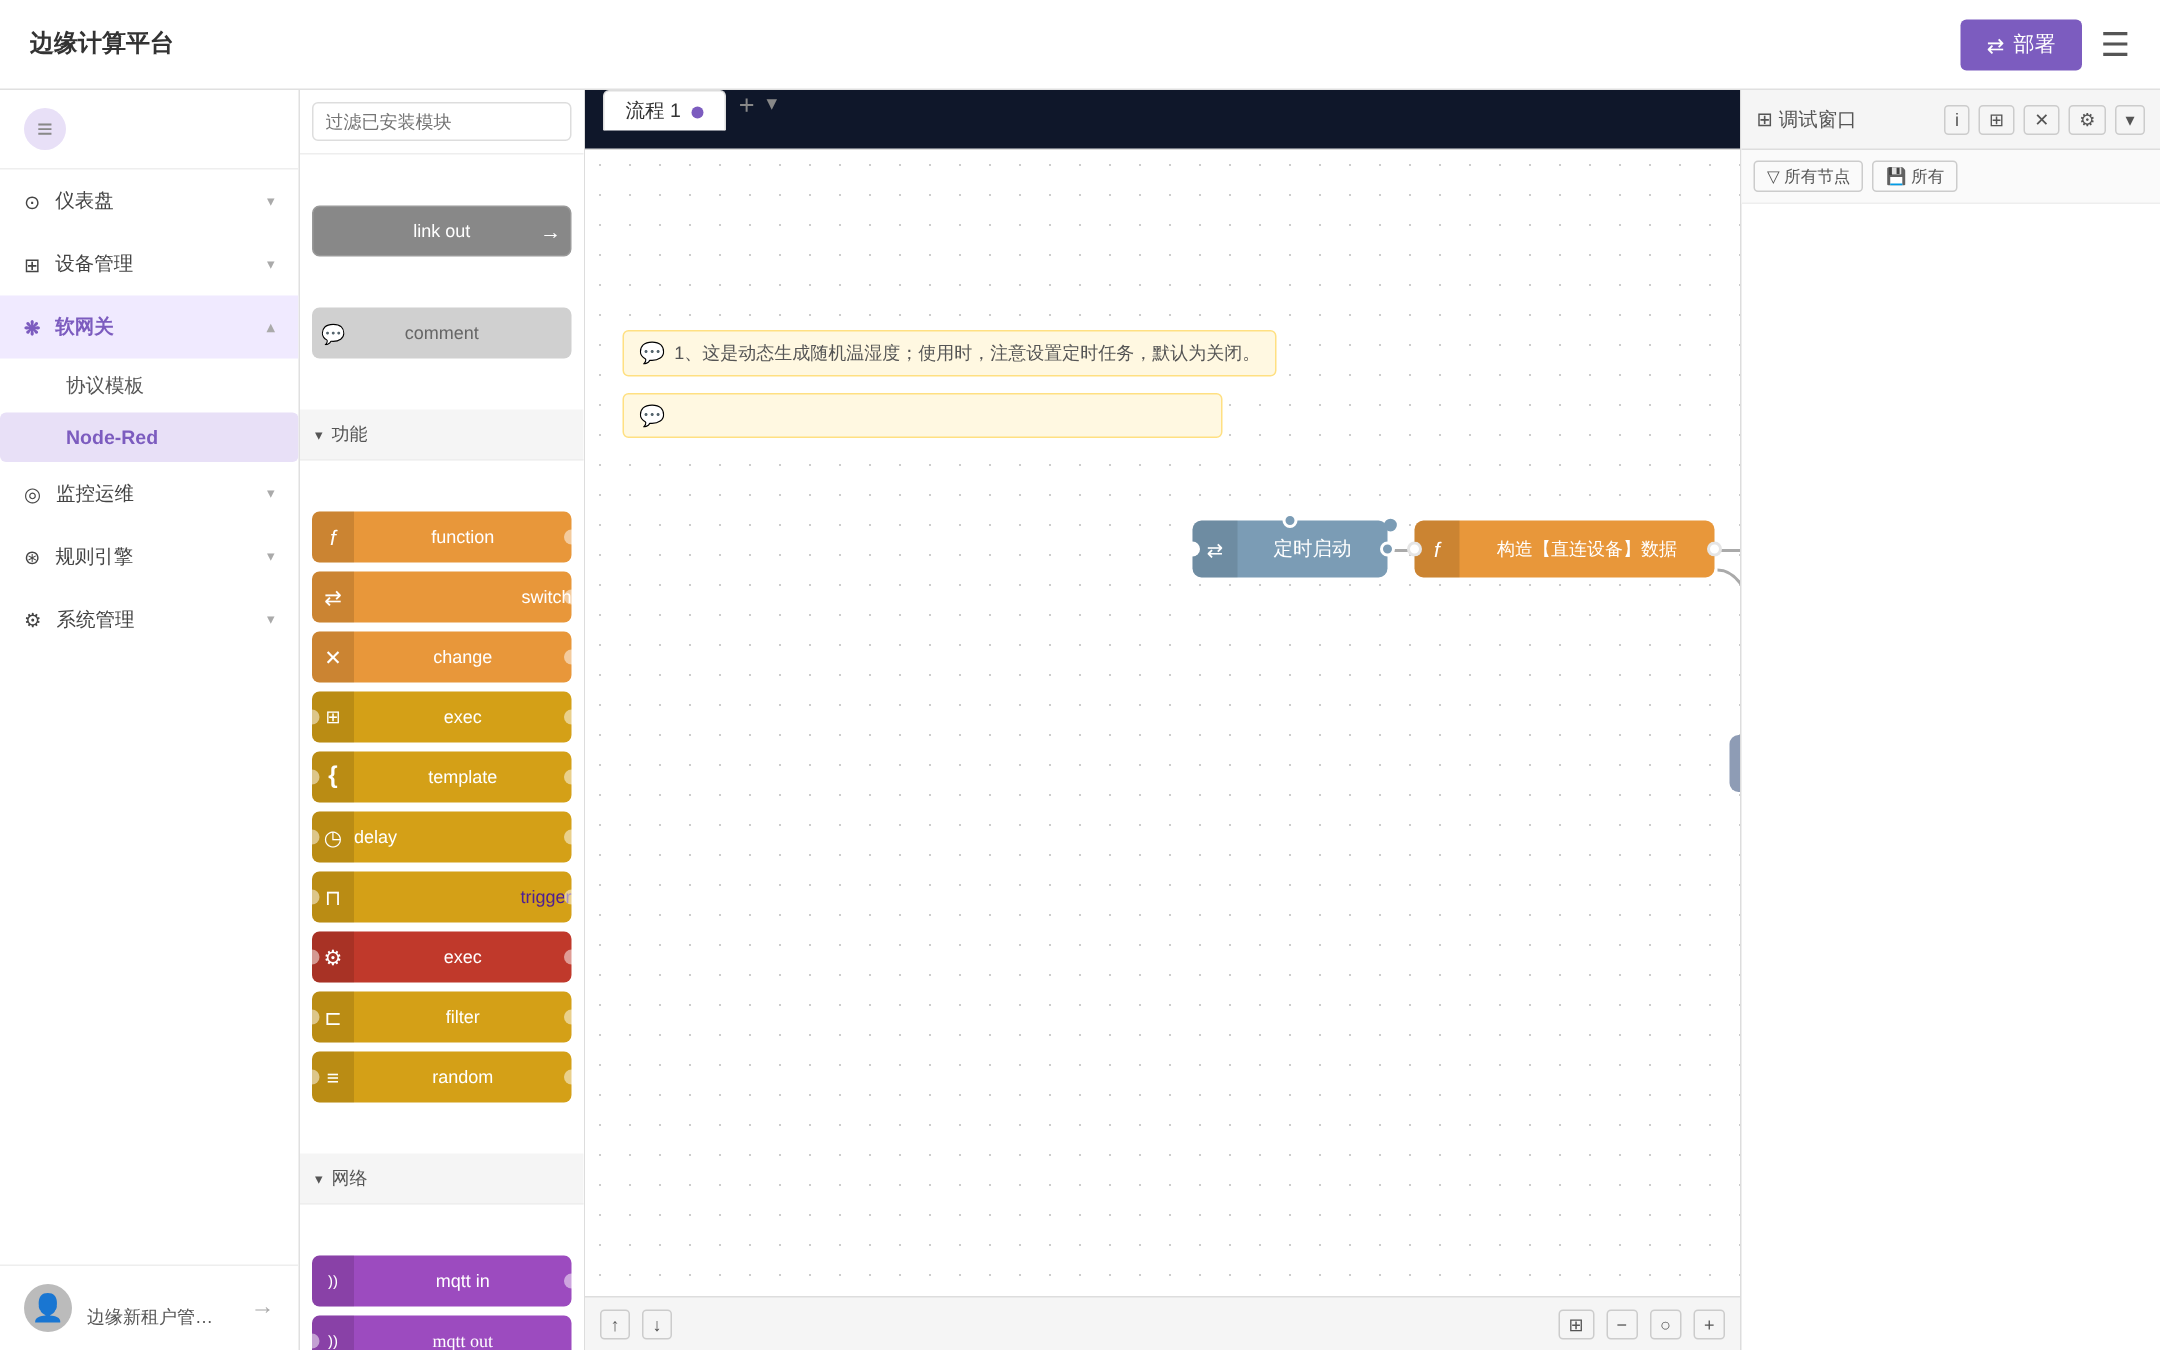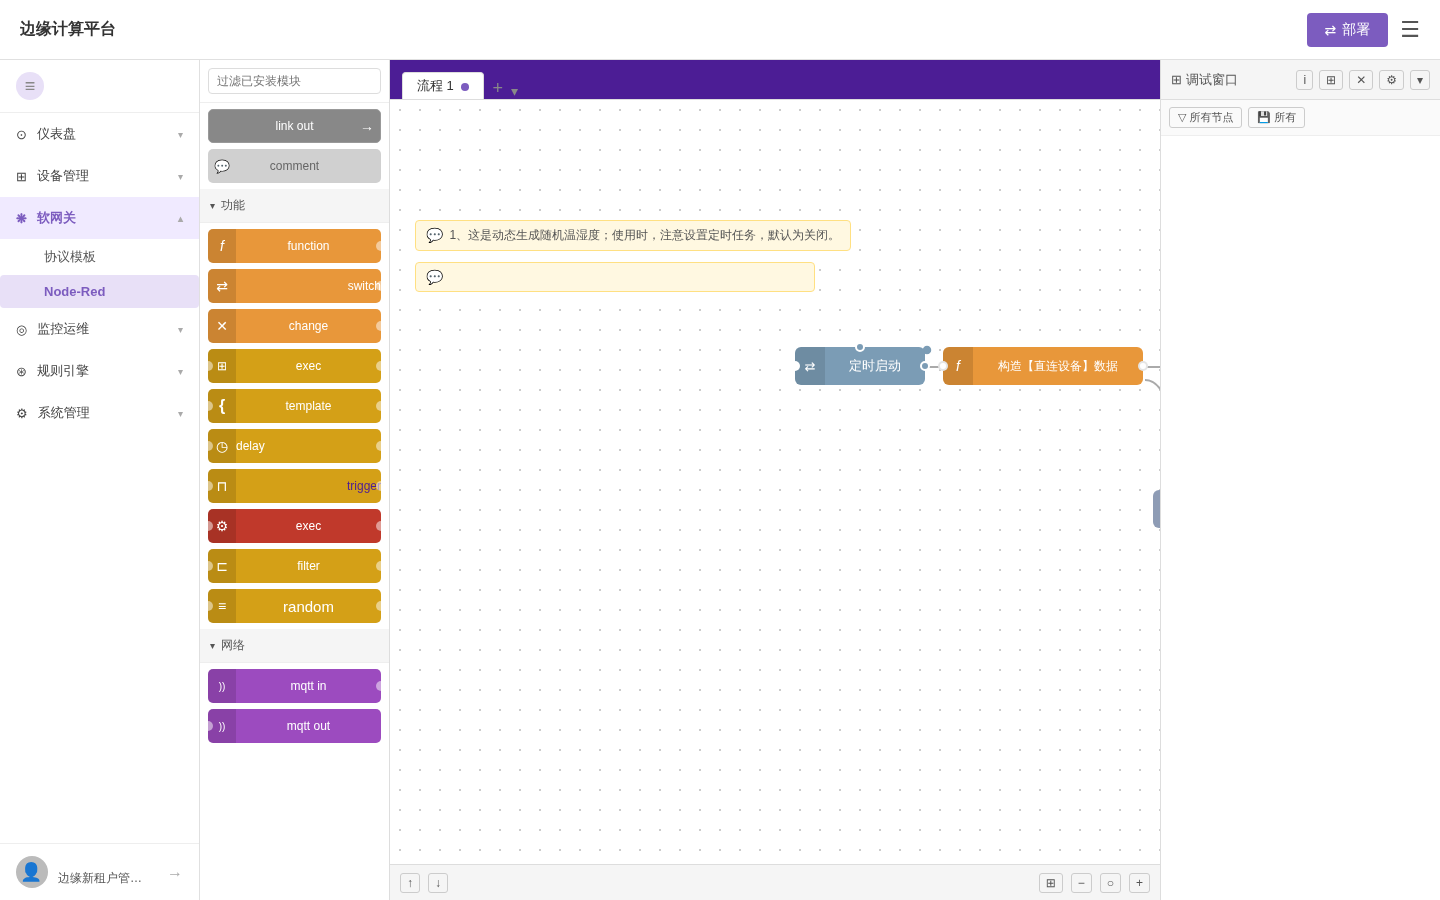--- a/index.html
+++ b/index.html
@@ -23,33 +23,33 @@
     .sidebar-item .item-left { display: flex; align-items: center; gap: 10px; }
     .sidebar-item.active { background: #f0eaff; color: #7c5cbf; font-weight: bold; }
     .sidebar-sub-item { padding: 9px 16px 9px 44px; cursor: pointer; color: #555; font-size: 13px; }
     .sidebar-sub-item.active { background: #e8e0f7; color: #7c5cbf; font-weight: 600; border-radius: 4px; }
     .sidebar-footer { margin-top: auto; padding: 12px 16px; display: flex; align-items: center; gap: 10px; border-top: 1px solid #eee; cursor: pointer; }
     .sidebar-footer .avatar { width: 32px; height: 32px; border-radius: 50%; background: #bbb; overflow: hidden; display: flex; align-items: center; justify-content: center; font-size: 18px; }
     .sidebar-footer .user-name { font-size: 12px; color: #555; flex: 1; white-space: nowrap; overflow: hidden; text-overflow: ellipsis; max-width: 110px; margin-top: 12px; }
     .sidebar-footer .logout-icon { color: #aaa; font-size: 16px; }
 
     
-    .palette { width: 190px; background: #fff; border-right: 1px solid #ddd; overflow-y: auto; display: flex; flex-direction: column; }
+    .palette { width: 190px; background: #fff; border-right: 1px solid #ddd; overflow-y: auto; display: flex; flex-direction: column; gap: 28px; }
     .palette-search { padding: 8px; border-bottom: 1px solid #eee; }
     .palette-search input { width: 100%; border: 1px solid #ddd; border-radius: 4px; padding: 5px 8px; font-size: 12px; color: #555; }
     .palette-section-header { display: flex; align-items: center; gap: 6px; padding: 8px 10px; background: #f5f5f5; font-size: 12px; color: #555; cursor: pointer; border-bottom: 1px solid #eee; }
     .palette-section-header .arrow { font-size: 10px; }
     .palette-nodes { padding: 6px 8px; display: flex; flex-direction: column; gap: 6px; }
 
     
     .node-block { height: 34px; border-radius: 5px; display: flex; align-items: center; justify-content: center; font-size: 13px; color: #fff; cursor: grab; position: relative; }
 
     
     .canvas-wrap { flex: 1; display: flex; flex-direction: column; overflow: hidden; background: #fff; }
-    .canvas-toolbar { height: 40px; background: #4c1d95; border-bottom: 1px solid #ddd; display: flex; align-items: flex-end; padding: 0 12px; gap: 8px; }
+    .canvas-toolbar { height: 40px; background: #0f172a; border-bottom: 1px solid #ddd; display: flex; align-items: flex-start; padding: 0 12px; gap: 8px; }
     .canvas-tab { padding: 4px 14px; background: #fff; border: 1px solid #ddd; border-radius: 4px 4px 0 0; font-size: 13px; color: #333; cursor: pointer; border-bottom: none; }
     .canvas-tab-dot { width: 8px; height: 8px; border-radius: 50%; background: #7c5cbf; display: inline-block; margin-left: 4px; vertical-align: middle; }
     .canvas-add { background: none; border: none; font-size: 18px; color: #888; cursor: pointer; }
     .canvas-more { background: none; border: none; font-size: 14px; color: #888; cursor: pointer; }
     .canvas-body { flex: 1; position: relative; overflow: hidden; background-image: radial-gradient(circle, #ccc 1px, transparent 1px); background-size: 20px 20px; }
     .canvas-footer { height: 36px; background: #f5f5f5; border-top: 1px solid #ddd; display: flex; align-items: center; padding: 0 10px; gap: 8px; }
     .canvas-footer button { background: none; border: 1px solid #ccc; border-radius: 3px; padding: 2px 6px; font-size: 12px; cursor: pointer; color: #555; }
 
     
     .debug-panel { width: 280px; background: #fff; border-left: 1px solid #ddd; display: flex; flex-direction: column; }
@@ -229,41 +229,41 @@
 
       <div class="node-block" style="background:#d4a017; position:relative; height:34px; border-radius:5px;">
         <div style="width:28px; height:100%; background:rgba(0,0,0,0.12); border-radius:5px 0 0 5px; display:flex; align-items:center; justify-content:center; color:#fff; font-size:14px;">⊏</div>
         <span style="flex:1; text-align:center; font-size:12px; color:#fff;">filter</span>
         <div style="width:10px; height:10px; border-radius:50%; background:rgba(255,255,255,0.5); position:absolute; left:-5px; top:50%; transform:translateY(-50%);"></div>
         <div style="width:10px; height:10px; border-radius:50%; background:rgba(255,255,255,0.5); position:absolute; right:-5px; top:50%; transform:translateY(-50%);"></div>
       </div>
 
       <div class="node-block" style="background:#d4a017; position:relative; height:34px; border-radius:5px;">
         <div style="width:28px; height:100%; background:rgba(0,0,0,0.12); border-radius:5px 0 0 5px; display:flex; align-items:center; justify-content:center; color:#fff; font-size:14px;">≡</div>
-        <span style="flex:1; text-align:center; font-size:15px; color:#fff;">random</span>
+        <span style="flex:1; text-align:center; font-size:12px; color:#fff;">random</span>
         <div style="width:10px; height:10px; border-radius:50%; background:rgba(255,255,255,0.5); position:absolute; left:-5px; top:50%; transform:translateY(-50%);"></div>
         <div style="width:10px; height:10px; border-radius:50%; background:rgba(255,255,255,0.5); position:absolute; right:-5px; top:50%; transform:translateY(-50%);"></div>
       </div>
     </div>
 
     <div class="palette-section-header">
       <span class="arrow">▾</span>
       <span>网络</span>
     </div>
     <div class="palette-nodes">
 
       <div class="node-block" style="background:#9c4bbf; position:relative; height:34px; border-radius:5px;">
         <div style="width:28px; height:100%; background:rgba(0,0,0,0.12); border-radius:5px 0 0 5px; display:flex; align-items:center; justify-content:center; color:#fff; font-size:10px;">))</div>
         <span style="flex:1; text-align:center; font-size:12px; color:#fff;">mqtt in</span>
         <div style="width:10px; height:10px; border-radius:50%; background:rgba(255,255,255,0.5); position:absolute; right:-5px; top:50%; transform:translateY(-50%);"></div>
       </div>
 
       <div class="node-block" style="background:#9c4bbf; position:relative; height:34px; border-radius:5px;">
         <div style="width:28px; height:100%; background:rgba(0,0,0,0.12); border-radius:5px 0 0 5px; display:flex; align-items:center; justify-content:center; color:#fff; font-size:10px;">))</div>
-        <span style="flex:1; text-align:center; font-size:12px; color:#fff;">mqtt out</span>
+        <span style="flex:1; text-align:center; font-size:12px; color:#fff;font-family:Liberation Serif, serif;">mqtt out</span>
         <div style="width:10px; height:10px; border-radius:50%; background:rgba(255,255,255,0.5); position:absolute; left:-5px; top:50%; transform:translateY(-50%);"></div>
       </div>
     </div>
   </div>
 
   <div class="canvas-wrap">
     <div class="canvas-toolbar">
       <div class="canvas-tab">
         <span>流程 1</span>
         <span class="canvas-tab-dot"></span>

